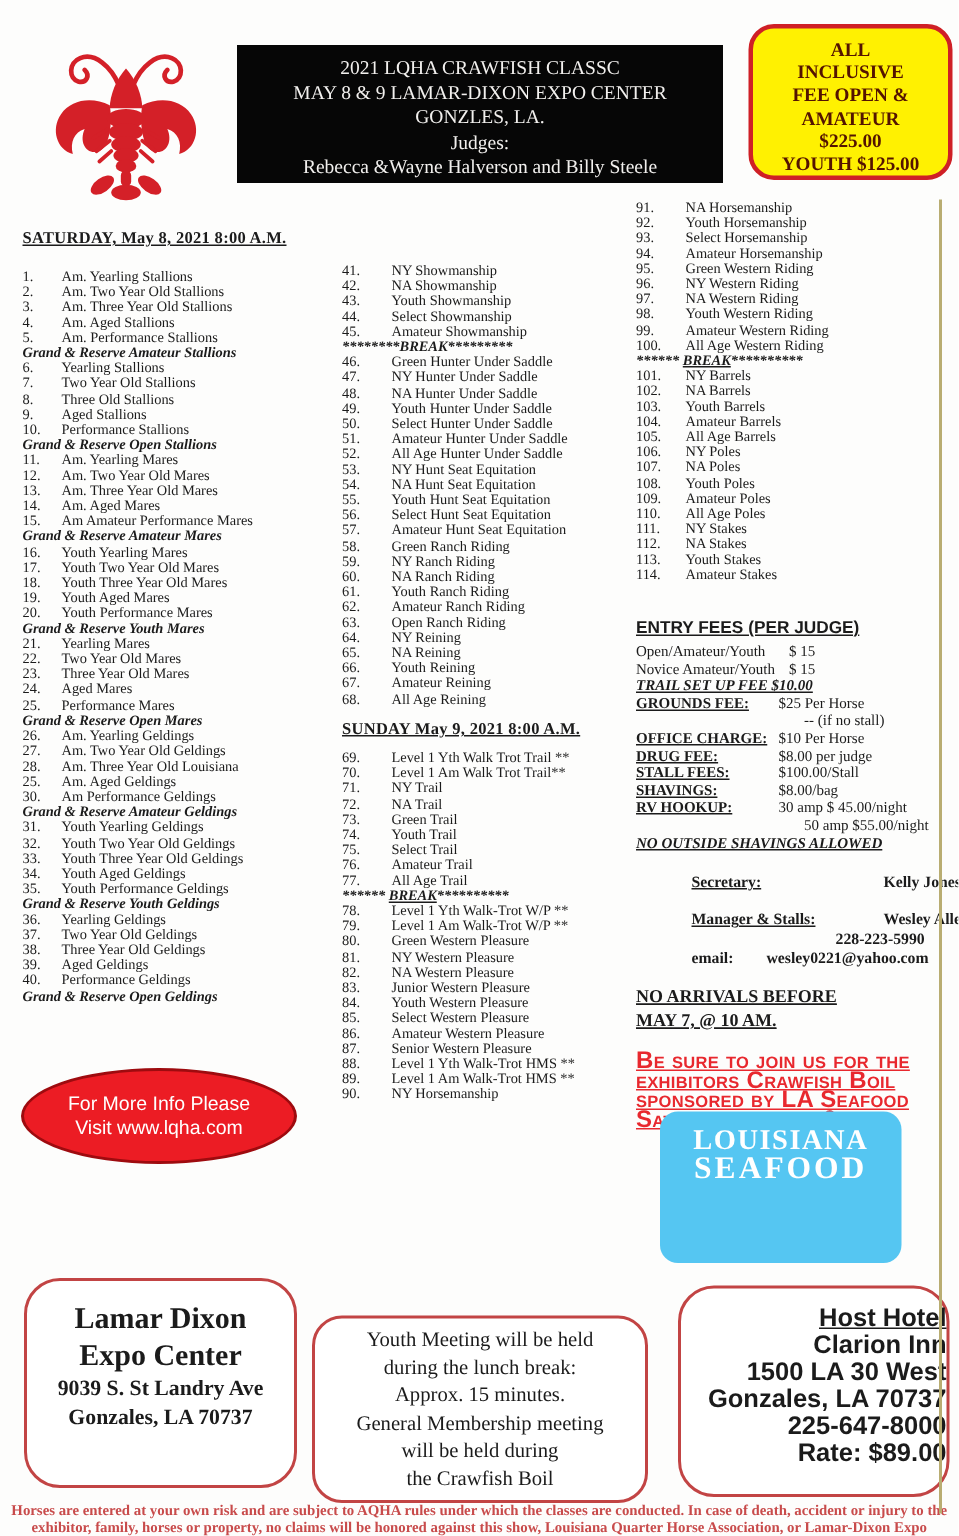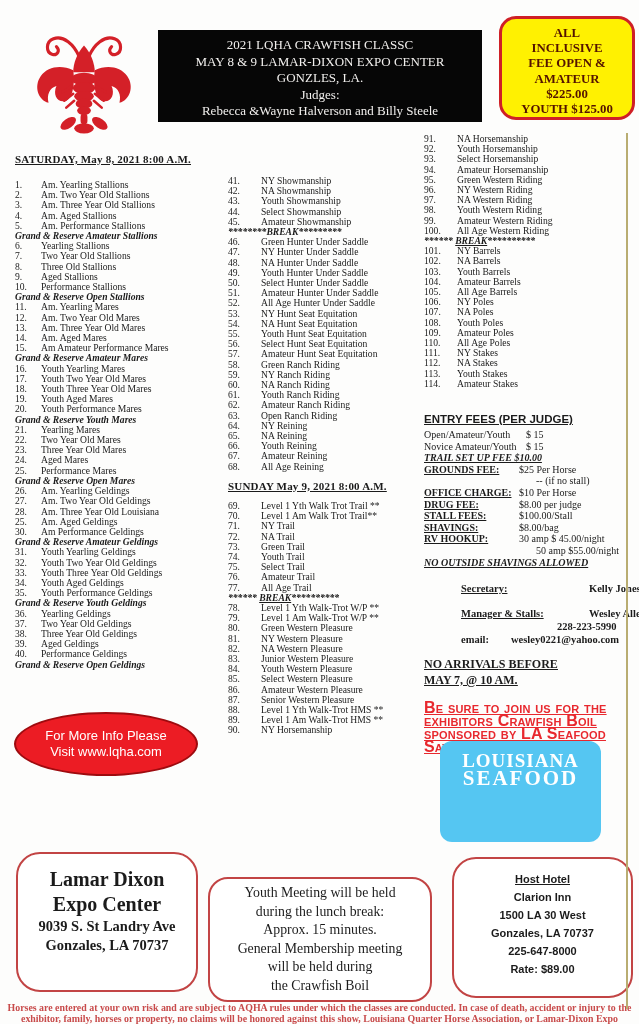--- a/index.html
+++ b/index.html
@@ -58,21 +58,21 @@
   .seafood .l2{font-size:21px;line-height:21px;letter-spacing:2px;margin-top:-2px;}
   
   .rbox{position:absolute;border:2.5px solid #c24444;border-radius:24px;background:#fff;
         box-sizing:border-box;text-align:center;}
   .expo-box{left:16px;top:852px;width:182px;height:140px;padding-top:13px;}
   .expo-box .big{font-weight:bold;font-size:20px;line-height:25px;}
   .expo-box .small{font-weight:bold;font-size:14.5px;line-height:19px;}
   .youth-box{left:208px;top:877px;width:224px;height:125px;border-radius:20px;padding-top:5px;
              font-size:13.8px;line-height:18.6px;}
   .hotel-box{left:452px;top:857px;width:181px;height:141px;padding-top:11px;
-             font-family:"Liberation Sans",sans-serif;font-weight:bold;font-size:11px;line-height:18px;}
+             font-family:"Liberation Sans",sans-serif;font-weight:bold;font-size:17px;line-height:18px;text-align:right;}
   .hotel-box .hotel-title{text-decoration:underline;}
   
   .disclaimer{position:absolute;left:6px;top:1002px;width:627px;text-align:center;color:#c84b4b;
               font-weight:bold;font-size:9.9px;line-height:11.2px;}
   
   .vline{position:absolute;left:626px;top:133px;width:2px;height:876px;background:#b9ad72;}
 </style>
 </head>
 <body>
 

